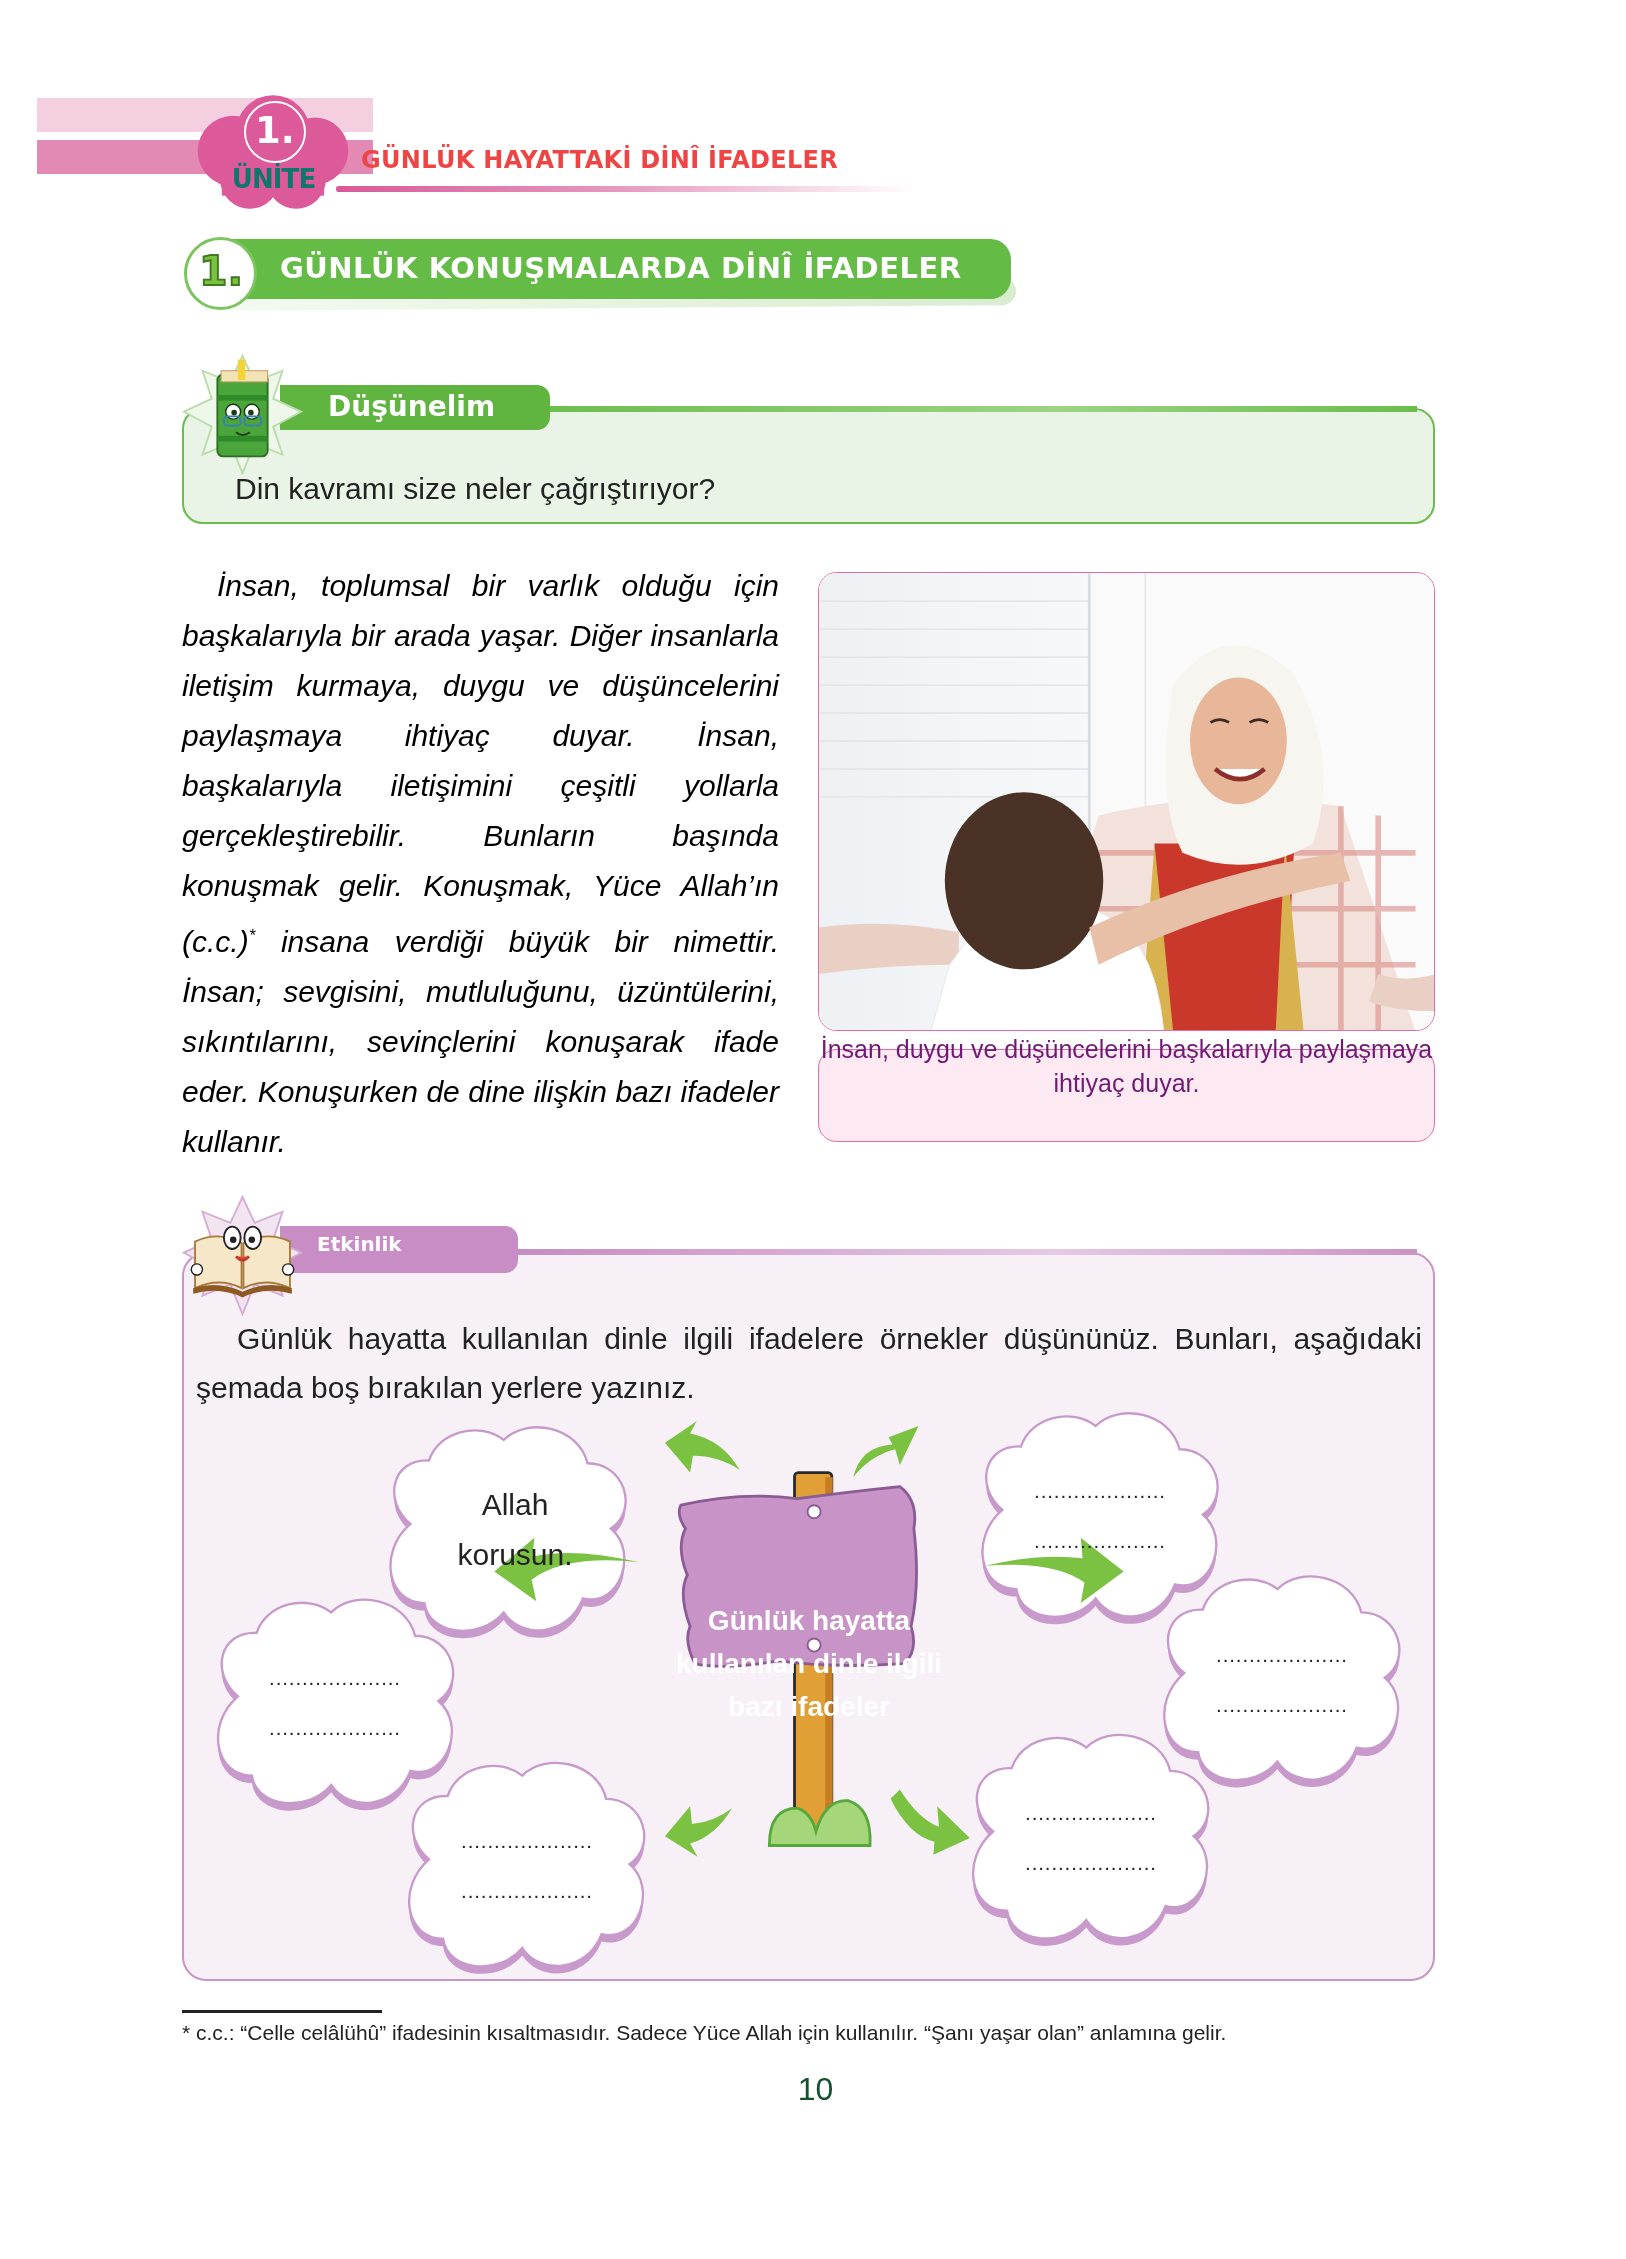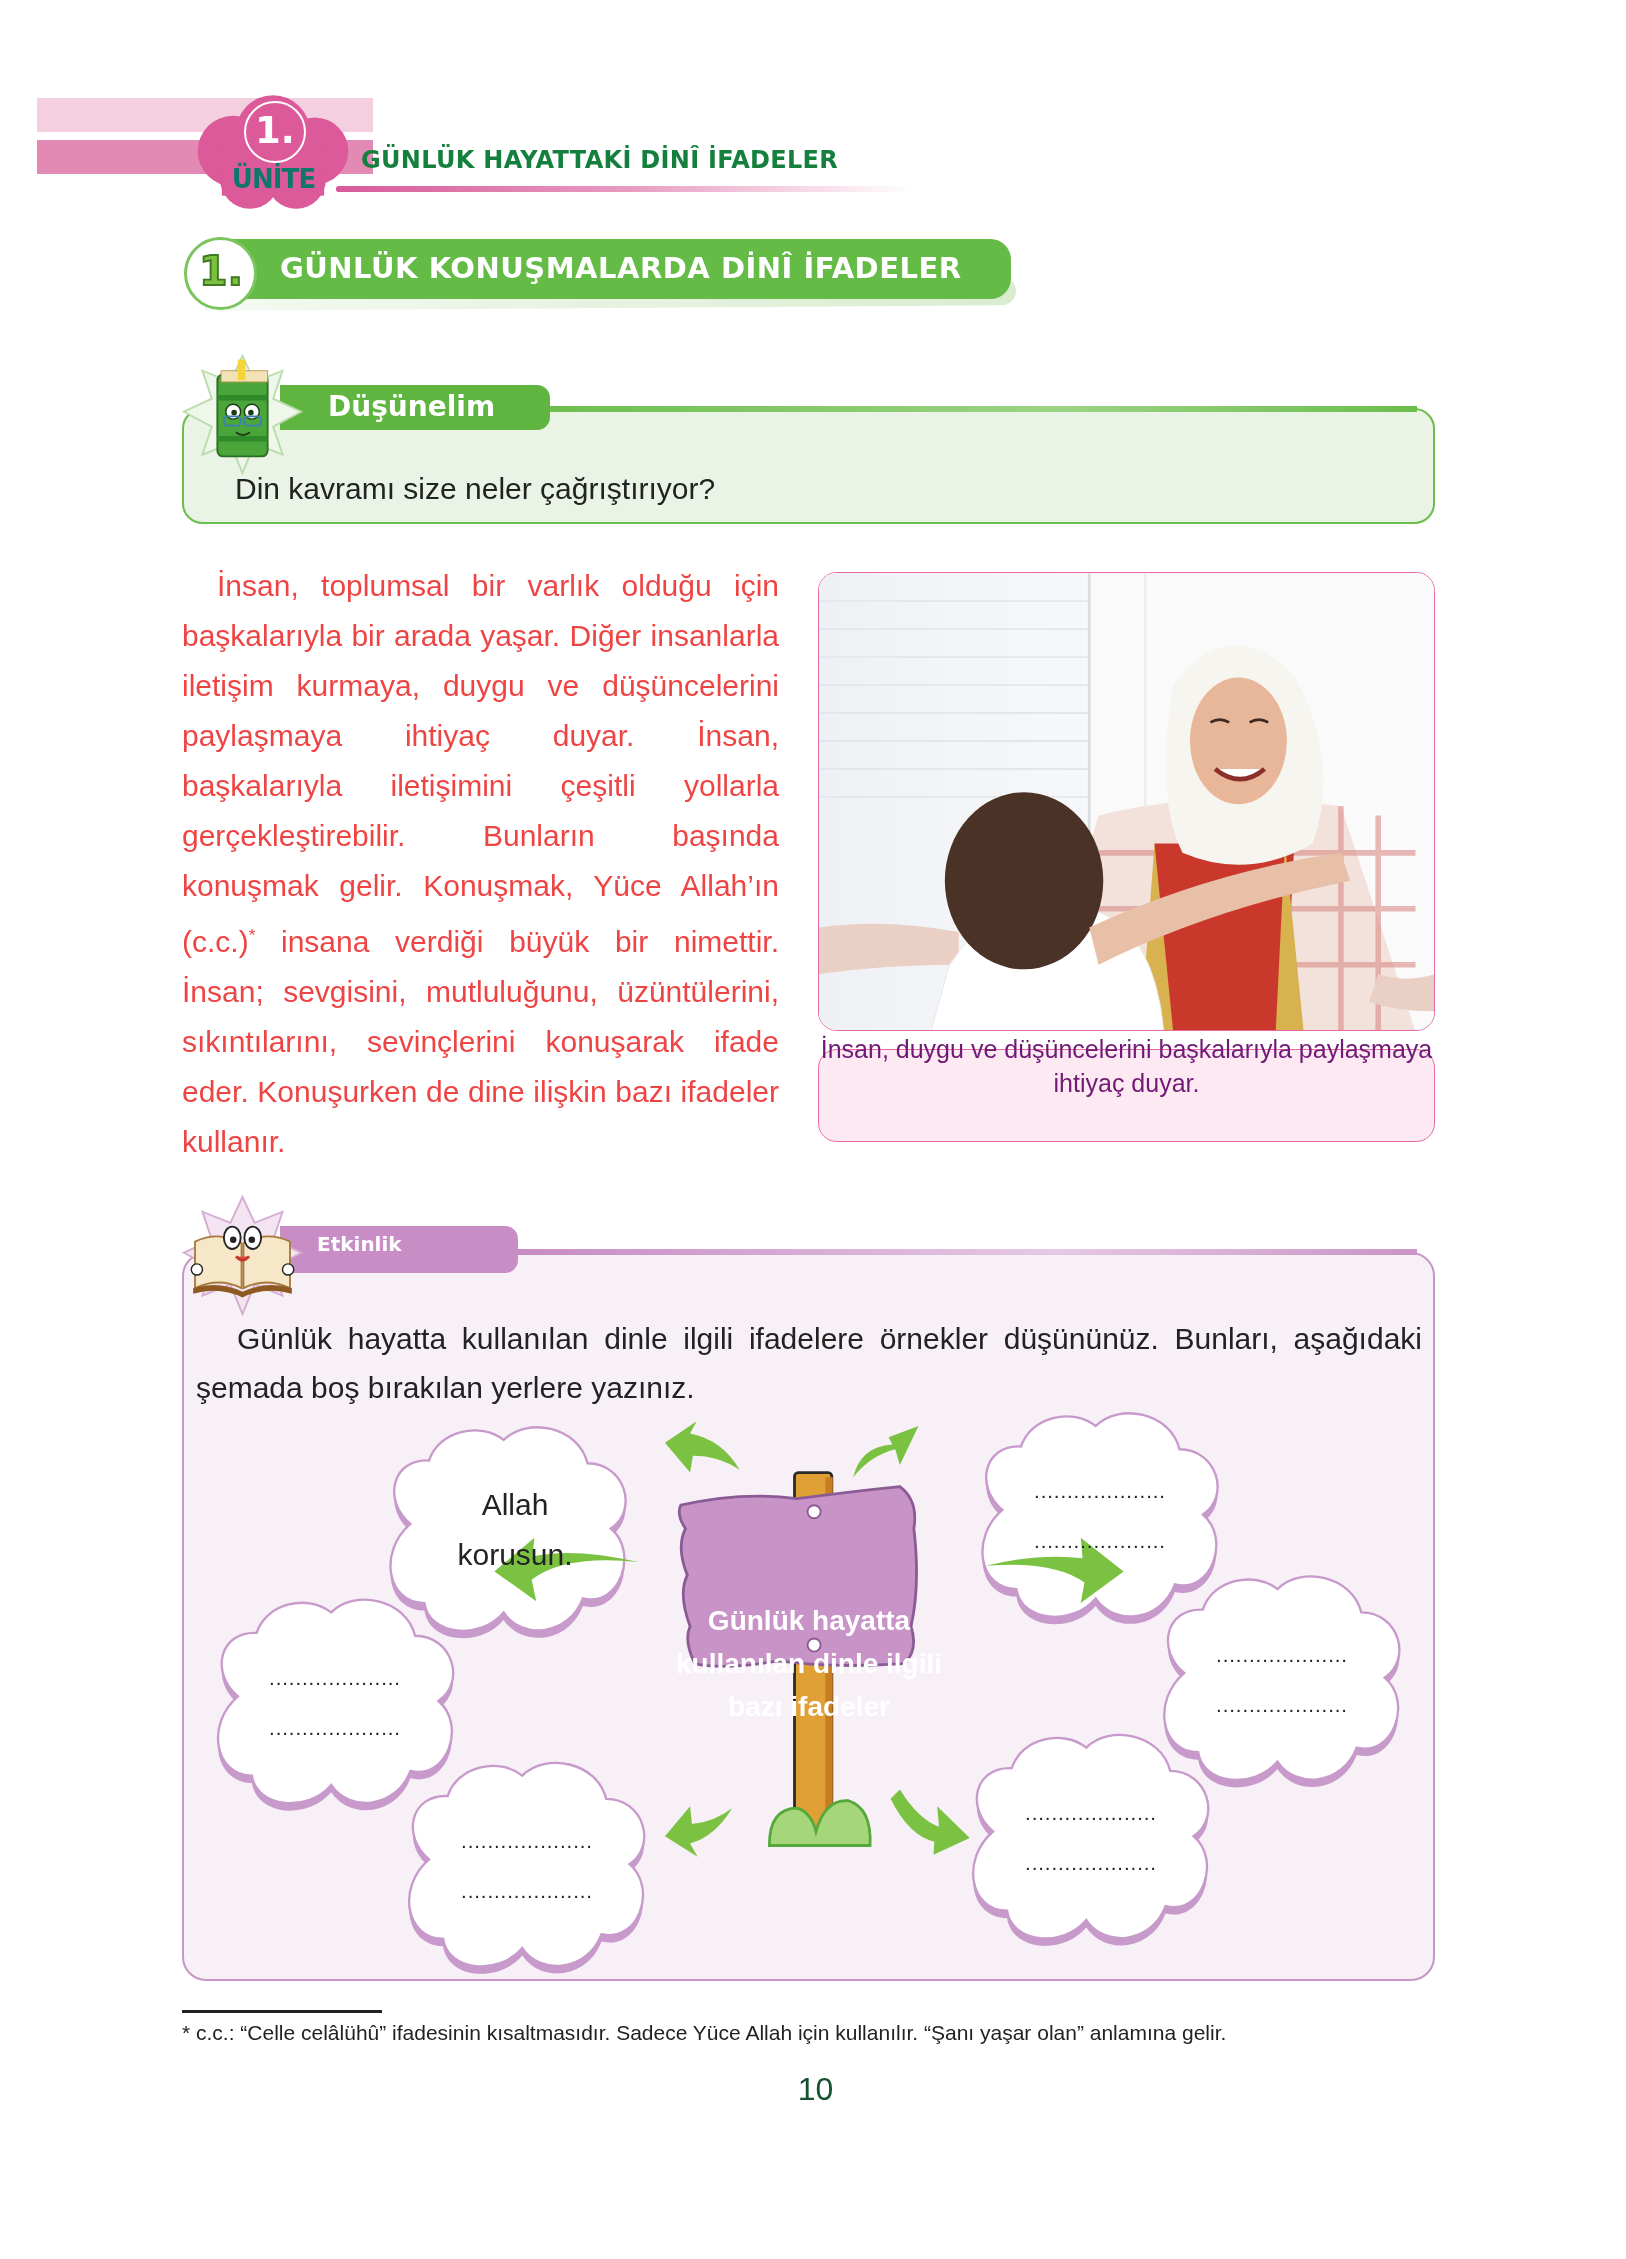--- a/index.html
+++ b/index.html
@@ -11,42 +11,42 @@
   .unit-bar-light { left:37px; top:98px; width:336px; height:34px; background:#f3cfe0; }
   .unit-bar-dark  { left:37px; top:140px; width:336px; height:34px; background:#e289b4; }
   .unit-line { left:336px; top:186px; width:578px; height:5.6px;
                background:linear-gradient(90deg,#d85a99 0%,#e79ac0 50%,rgba(255,255,255,0) 100%); border-radius:2.8px; }
   .unit-cloud { left:194px; top:93px; width:158px; height:117px; }
   .unit-num { left:244px; top:101px; width:58px; height:58px; border-radius:50%; border:2.8px solid #fff;
               color:#fff; font-weight:bold; font-size:37px; text-align:center; line-height:56px;
               font-family:"DejaVu Sans", sans-serif; }
   .unit-label { left:222px; top:164px; width:103px; color:#0f766e; font-weight:bold; font-size:26px;
                 font-family:"DejaVu Sans", sans-serif; letter-spacing:-0.9px; text-align:center; }
-  .unit-title { left:361px; top:146px; color:#15803d; font-weight:bold; font-size:24px;
+  .unit-title { left:361px; top:146px; color:#ef4444; font-weight:bold; font-size:24px;
                 font-family:"DejaVu Sans", sans-serif; letter-spacing:0.3px; }
 
   
   .sec-shadow { left:205px; top:280px; width:811px; height:28px;
                 background:linear-gradient(90deg,rgba(200,230,190,0.2),#d9ecd0); border-radius:0 18.6px 18.6px 0; transform:skewY(-0.4deg); }
   .sec-bar { left:214px; top:239px; width:797px; height:60px; background:#64bb46; border-radius:0 20.5px 20.5px 0; }
   .sec-circle { left:184px; top:237px; width:67px; height:67px; border-radius:50%; background:#fff; border:3.7px solid #7cc45e; }
   .sec-num { left:191px; top:241px; width:60px; height:60px; color:#7cc040; font-weight:bold; font-size:41px; text-align:center; line-height:60px;
              font-family:"DejaVu Sans", sans-serif; -webkit-text-stroke:1.9px #3d7a20; }
   .sec-title { left:280px; top:251px; color:#fff; font-weight:bold; font-size:29px; font-family:"DejaVu Sans", sans-serif; letter-spacing:0.5px; }
 
   
   .think-box { left:182px; top:408px; width:1253px; height:116px; background:#eaf4e6; border:2.8px solid #6bbd4c; border-radius:20.5px; box-sizing:border-box; }
   .think-line { left:522px; top:406px; width:895px; height:5.6px; background:linear-gradient(90deg,#6bbd4c,#9cd384 60%,#6bbd4c); }
   .think-tab { left:280px; top:385px; width:270px; height:45px; background:#5fb53f; border-radius:0 13px 13px 0; }
   .think-tab-label { left:328px; top:390px; color:#fff; font-weight:bold; font-size:28px; font-family:"DejaVu Sans", sans-serif; }
   .think-star { left:182px; top:354px; width:121px; height:121px; }
   .think-q { left:235px; top:472px; font-size:30px; color:#222; }
 
   
-  .para { left:182px; top:561px; width:597px; font-size:30px; line-height:50px; text-align:justify; color:#ef4444; }
+  .para { left:182px; top:561px; width:597px; font-size:30px; line-height:50px; text-align:justify; color:#000000;font-style:italic; }
   .para p { margin:0; text-indent:35px; }
   .para sup { font-size:17px; }
 
   
   .photo { left:818px; top:572px; width:617px; height:459px; border:1.9px solid #e66aa6; border-radius:18.6px; overflow:hidden; box-sizing:border-box; background:#f4f4f6; }
   .caption-box { left:818px; top:1049px; width:617px; height:93px; border:1.9px solid #e66aa6; border-radius:18.6px; box-sizing:border-box; background:#fde9f2; }
   .caption { left:818px; top:1032px; width:617px; text-align:center; color:#701a75; font-size:25px; line-height:34px; }
 
   
   .act-box { left:182px; top:1252px; width:1253px; height:729px; background:#f8f0f7; border:2.8px solid #c994c6; border-radius:24px; box-sizing:border-box; }

